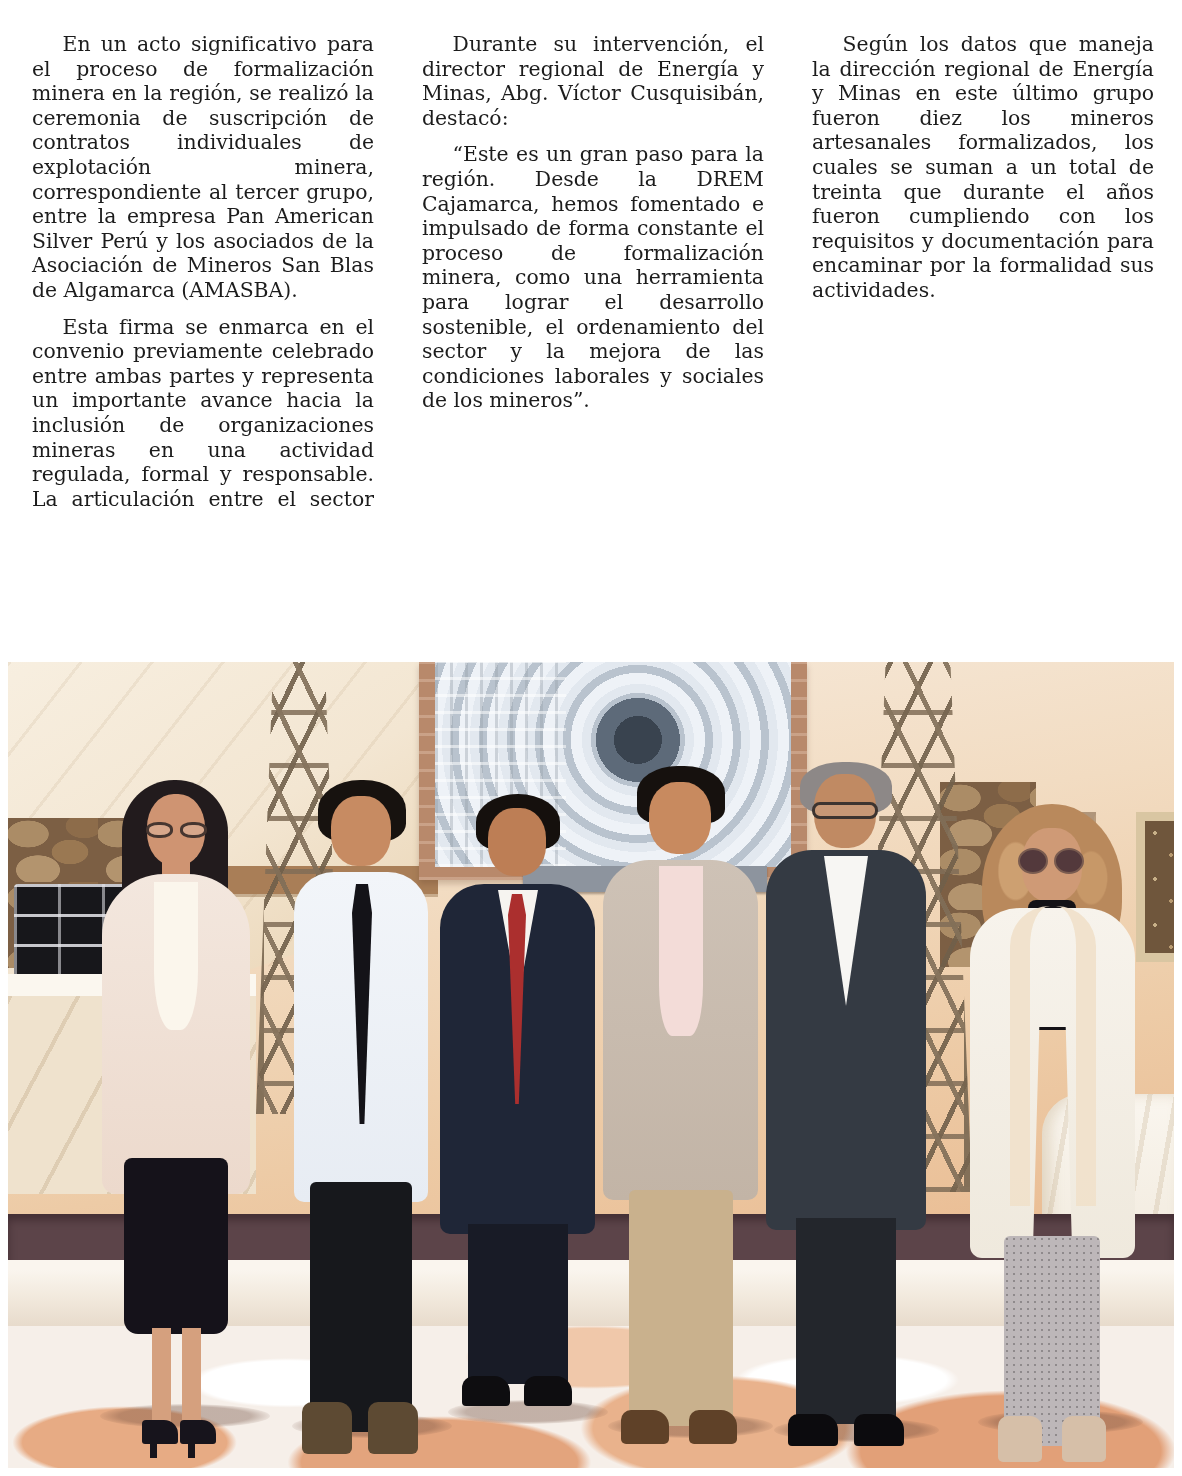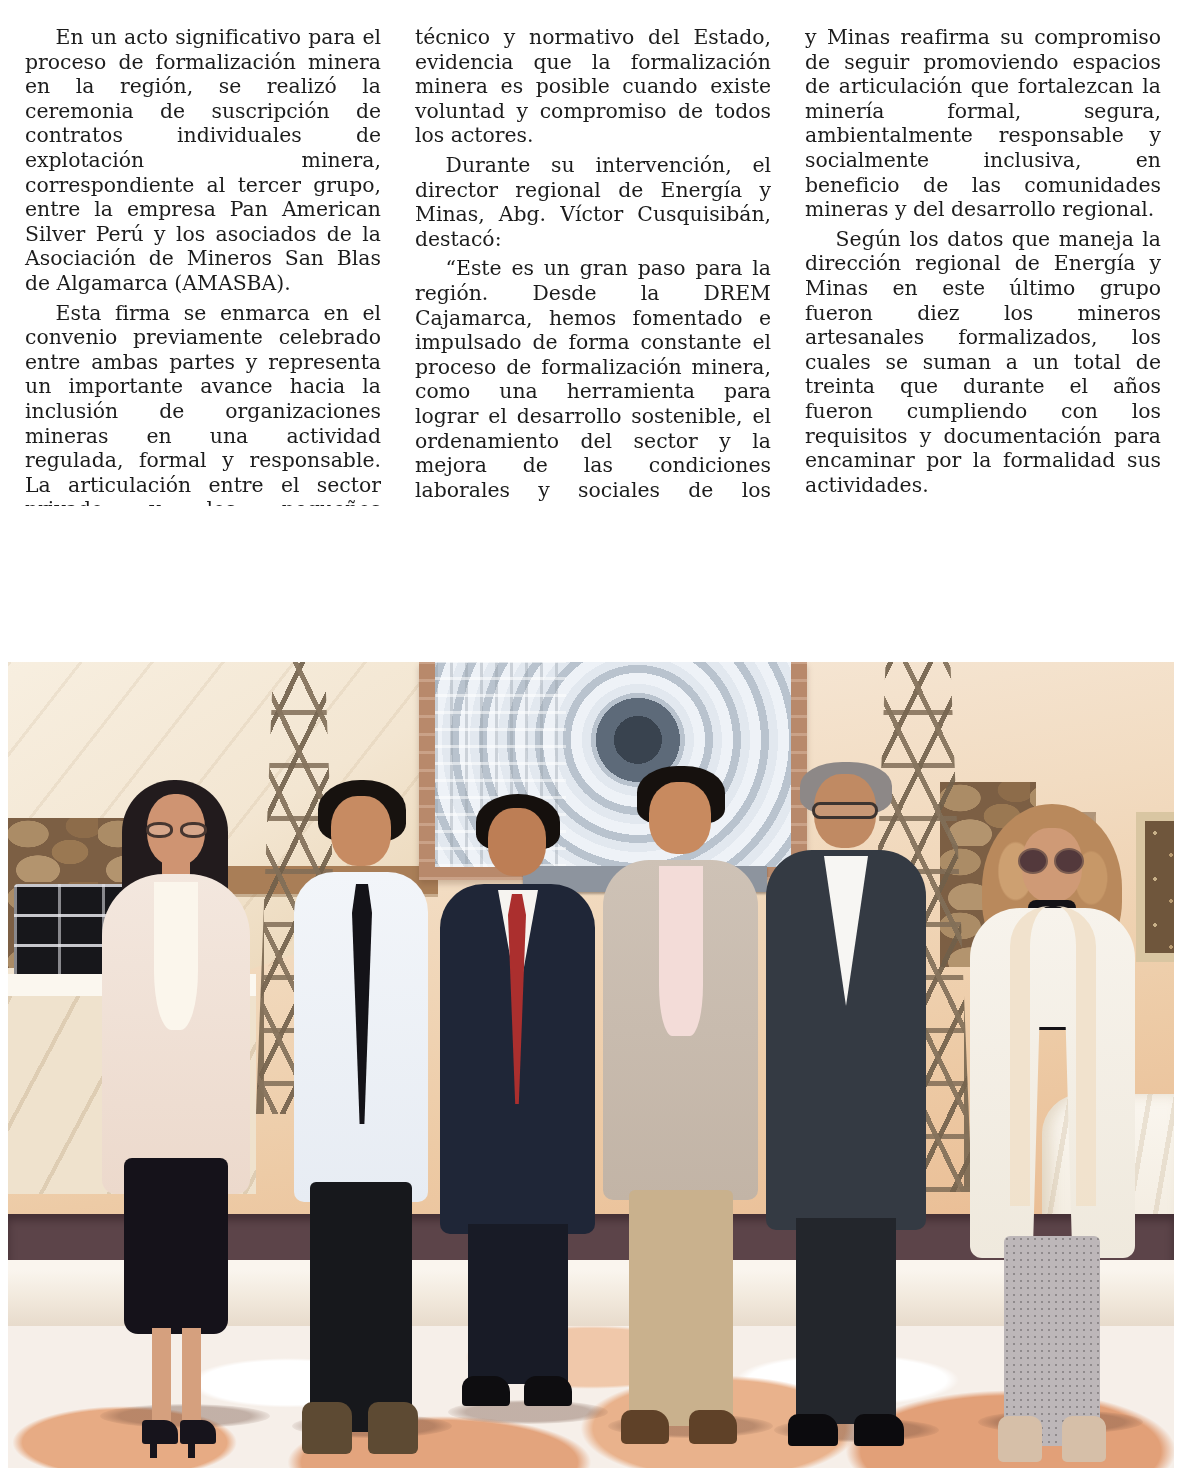--- a/index.html
+++ b/index.html
@@ -11,21 +11,21 @@
 
   
   .headline{ padding:6px 14px 0 20px; color:var(--headline-color);
     font-family:"Liberation Sans", sans-serif; font-weight:bold;
     font-size:59px; line-height:63px; letter-spacing:-2.5px; white-space:nowrap; }
 
   
   .columns{ display:flex; gap:24px; padding:14px 16px 0 20px; height:500px; }
   .col{ flex:1 1 0; font-size:20.4px; line-height:24.6px; text-align:justify;
         color:#1c1c1c; overflow:hidden; }
-  .col p{ margin:5px; }
+  .col p{ margin:12px; }
   .col p.indent{ text-indent:1.5em; }
 
   
   .photo{ position:absolute; left:8px; top:662px; width:1166px; height:806px;
           overflow:hidden; background:linear-gradient(170deg,#f7ecdf 0%,#f2dcc2 30%,#edcba6 55%,#e9b98f 80%,#e8b086 100%); }
 
   .drape{ left:-30px; top:-30px; width:620px; height:400px;
     background:linear-gradient(150deg,#f8f0e2 0%,#f3e6d2 45%,#e9d3b2 80%,#dfc29a 100%);
     clip-path:polygon(0 0,100% 0,100% 38%,76% 56%,52% 80%,26% 94%,0 100%); }
   .drape-folds{ left:0; top:0; width:600px; height:360px; opacity:.25;
@@ -201,27 +201,25 @@
 
 <header class="headline">
 </header>
 
 <section class="columns">
   <div class="col">
     <p class="indent">En un acto significativo para el proceso de formalización minera en la región, se realizó la ceremonia de suscripción de contratos individuales de explotación minera, correspondiente al tercer grupo, entre la empresa Pan American Silver Perú y los asociados de la Asociación de Mineros San Blas de Algamarca (AMASBA).</p>
     <p class="indent">Esta firma se enmarca en el convenio previamente celebrado entre ambas partes y representa un importante avance hacia la inclusión de organizaciones mineras en una actividad regulada, formal y responsable. La articulación entre el sector privado y los pequeños productores mineros, con el acompañamiento</p>
   </div>
   <div class="col">
-    <p>técnico y normativo del Estado, evidencia que la formalización minera es posible cuando existe voluntad y compromiso de todos los actores.</p>
     <p class="indent">Durante su intervención, el director regional de Energía y Minas, Abg. Víctor Cusquisibán, destacó:</p>
     <p class="indent">“Este es un gran paso para la región. Desde la DREM Cajamarca, hemos fomentado e impulsado de forma constante el proceso de formalización minera, como una herramienta para lograr el desarrollo sostenible, el ordenamiento del sector y la mejora de las condiciones laborales y sociales de los mineros”.</p>
 
   </div>
   <div class="col">
-    <p>y Minas reafirma su compromiso de seguir promoviendo espacios de articulación que fortalezcan la minería formal, segura, ambientalmente responsable y socialmente inclusiva, en beneficio de las comunidades mineras y del desarrollo regional.</p>
     <p class="indent">Según los datos que maneja la dirección regional de Energía y Minas en este último grupo fueron diez los mineros artesanales formalizados, los cuales se suman a un total de treinta que durante el años fueron cumpliendo con los requisitos y documentación para encaminar por la formalidad sus actividades.</p>
   </div>
 </section>
 
 <figure class="photo" role="img" aria-label="Fotografía grupal: seis personas de pie en un salón frente a una pantalla que proyecta la imagen de un túnel minero, con muros de piedra y torres de estructura metálica">
 
   <div class="abs drape"></div>
   <div class="abs drape-folds"></div>
   <div class="abs wall-band"></div>
   <div class="abs stone stone-left"></div>

